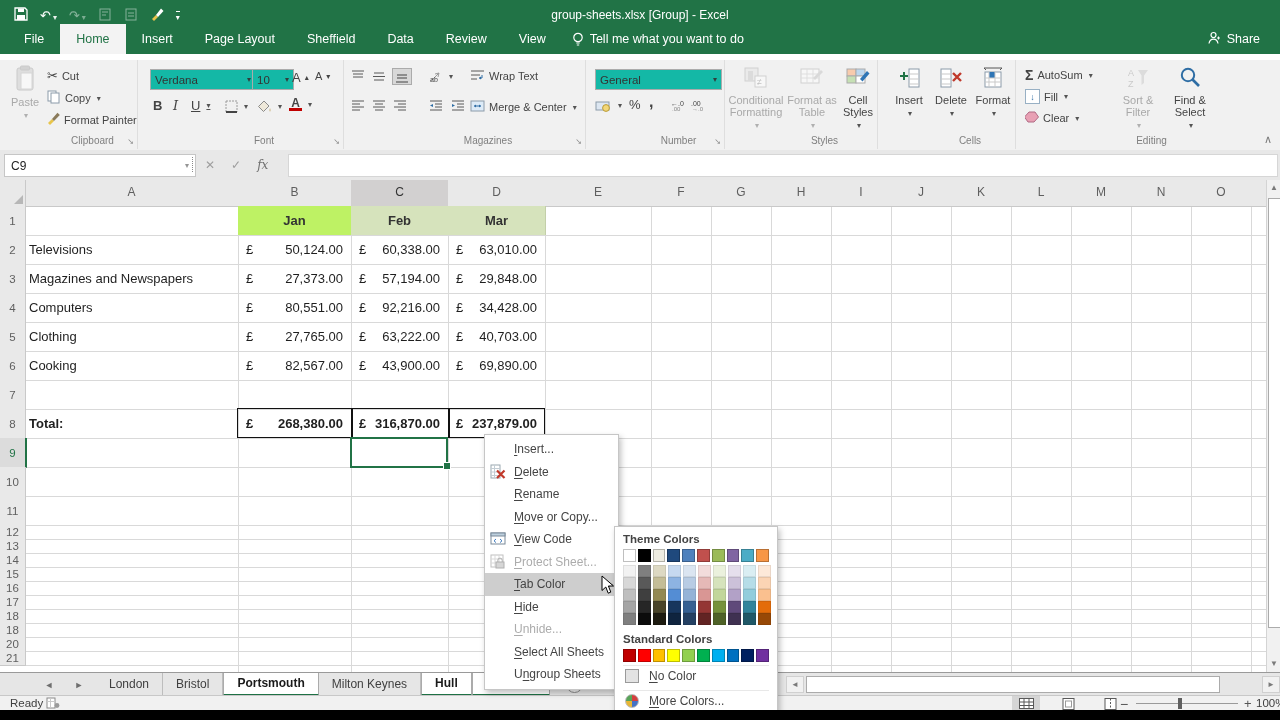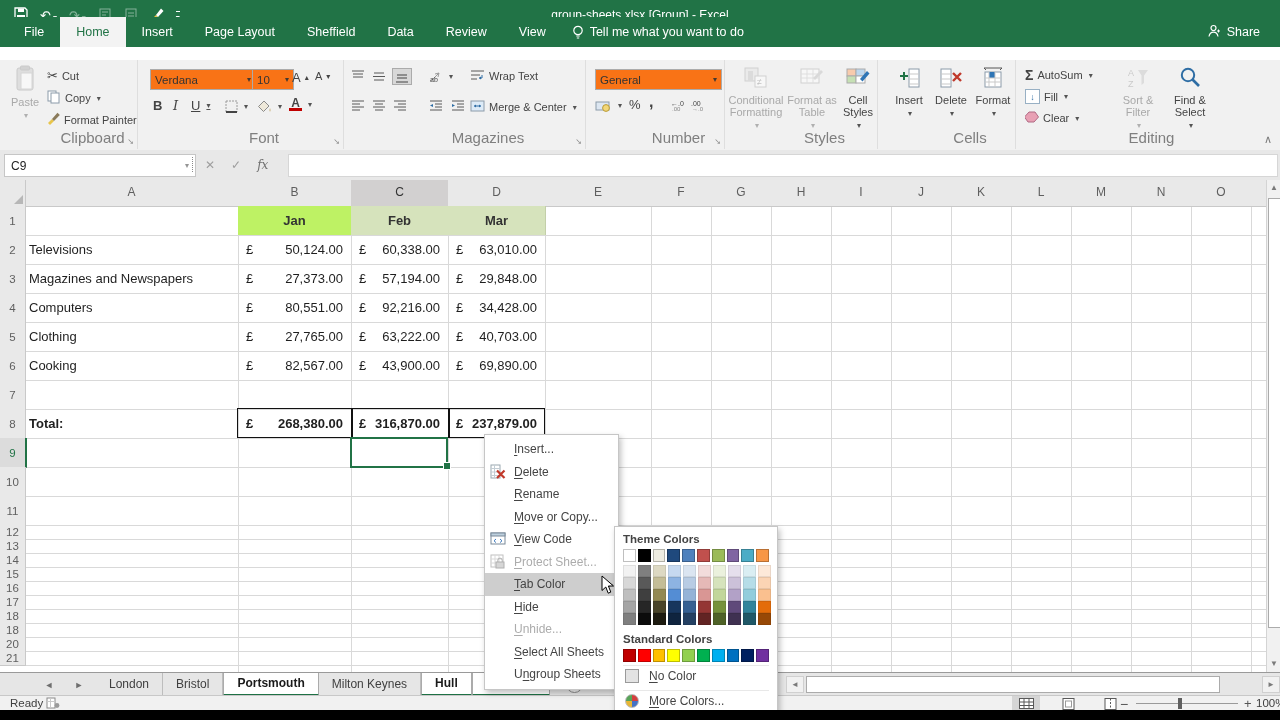--- a/index.html
+++ b/index.html
@@ -11,38 +11,38 @@
   .qat{left:14px;top:4px;height:22px;display:flex;align-items:center;gap:12px;color:#fff;font-size:13px;}
   .qat .dim{opacity:.45;}
   .caret{font-size:8px;margin-left:2px;opacity:.9;}
   #win-title{left:0;top:0;width:1280px;height:30px;text-align:center;line-height:30px;font-size:12px;color:#fff;}
   .tb-right{right:0;top:0;height:30px;display:flex;align-items:center;}
   .tb-btn{width:44px;height:30px;display:flex;align-items:center;justify-content:center;font-size:13px;color:#fff;}
   #signin{font-size:12px;padding:0 18px;}
   .restore-glyph{width:9px;height:9px;border:1px solid #fff;position:relative;}
   .restore-glyph:before{content:"";position:absolute;left:2px;top:-3px;width:9px;height:9px;border:1px solid #fff;border-bottom:none;border-left:none;}
   
-  #tabrow{left:0;top:17px;width:1280px;height:30px;background:#217346;}
+  #tabrow{left:0;top:24px;width:1280px;height:30px;background:#217346;}
   #ribbon-tabs{display:flex;height:30px;align-items:stretch;padding-left:8px;}
   .rtab{padding:0 16px;line-height:30px;font-size:12.5px;color:#fff;}
   .rtab.active{background:#F3F3F3;color:#217346;}
   #tellme{display:flex;align-items:center;gap:6px;color:#fff;font-size:12.5px;padding:0 10px;}
   #share-btn{position:absolute;right:8px;top:0;height:30px;display:flex;align-items:center;gap:6px;color:#fff;font-size:12.5px;padding:0 12px;}
   
   #ribbon{left:0;top:60px;width:1280px;height:90px;background:#F1F1F1;border-bottom:1px solid #D2D0CE;font-size:11px;color:#444;}
   .grp{position:absolute;top:0;height:89px;border-right:1px solid #DEDEDE;}
-  .grp-label{position:absolute;bottom:3px;left:10px;right:0;text-align:center;color:#7F7F7F;font-size:15px;margin-left:38px;}
+  .grp-label{position:absolute;bottom:3px;left:10px;right:0;text-align:center;color:#7F7F7F;font-size:10px;margin-left:38px;}
   .launcher{position:absolute;bottom:3px;right:3px;font-size:8px;color:#8a8a8a;}
   .bigbtn{position:absolute;display:flex;flex-direction:column;align-items:center;text-align:center;line-height:12px;gap:2px;color:#444;}
   .bigbtn .cap{font-size:11px;}
   .smallbtn{position:absolute;display:flex;align-items:center;gap:4px;font-size:11px;color:#444;white-space:nowrap;}
   .disabled{color:#A9A9A9 !important;}
   .disabled svg{opacity:.45;filter:grayscale(1);}
   .selbox{background:#D8D8D8;outline:1px solid #ABABAB;}
-  .inputbox{background:#f97316;border:1px solid #ABABAB;display:flex;align-items:center;font-size:11.5px;color:#333;padding:0 4px;justify-content:space-between;}
+  .inputbox{background:#14b8a6;border:1px solid #ABABAB;display:flex;align-items:center;font-size:11.5px;color:#333;padding:0 4px;justify-content:space-between;}
   .bars svg{display:block;}
   .fontcolor-bar{display:block;width:13px;height:3px;background:#C00000;margin-top:-1px;}
   .boxed{border:1px solid #98B0C4;width:13px;height:13px;display:flex;align-items:center;justify-content:center;font-size:9px;color:#2E6DA4;background:#fff;}
   
   #fbar{left:0;top:150px;width:1280px;height:30px;background:#E8E8E8;border-bottom:1px solid #D0D0D0;}
   #namebox{left:4px;top:4px;width:178px;height:21px;background:#fff;border:1px solid #C6C6C6;font-size:12px;color:#222;display:flex;align-items:center;justify-content:space-between;padding:0 6px;}
   #fx-buttons{left:205px;top:4px;height:21px;display:flex;align-items:center;gap:16px;color:#9E9E9E;font-size:12px;}
   #fx-label{font-family:"DejaVu Serif",serif;font-style:italic;color:#6f6f6f;}
   #formula-input{left:288px;top:4px;width:988px;height:21px;background:#fff;border:1px solid #D6D6D6;}
   .dothandle{left:192px;top:7px;width:1px;height:15px;border-left:1px dotted #8a8a8a;}

